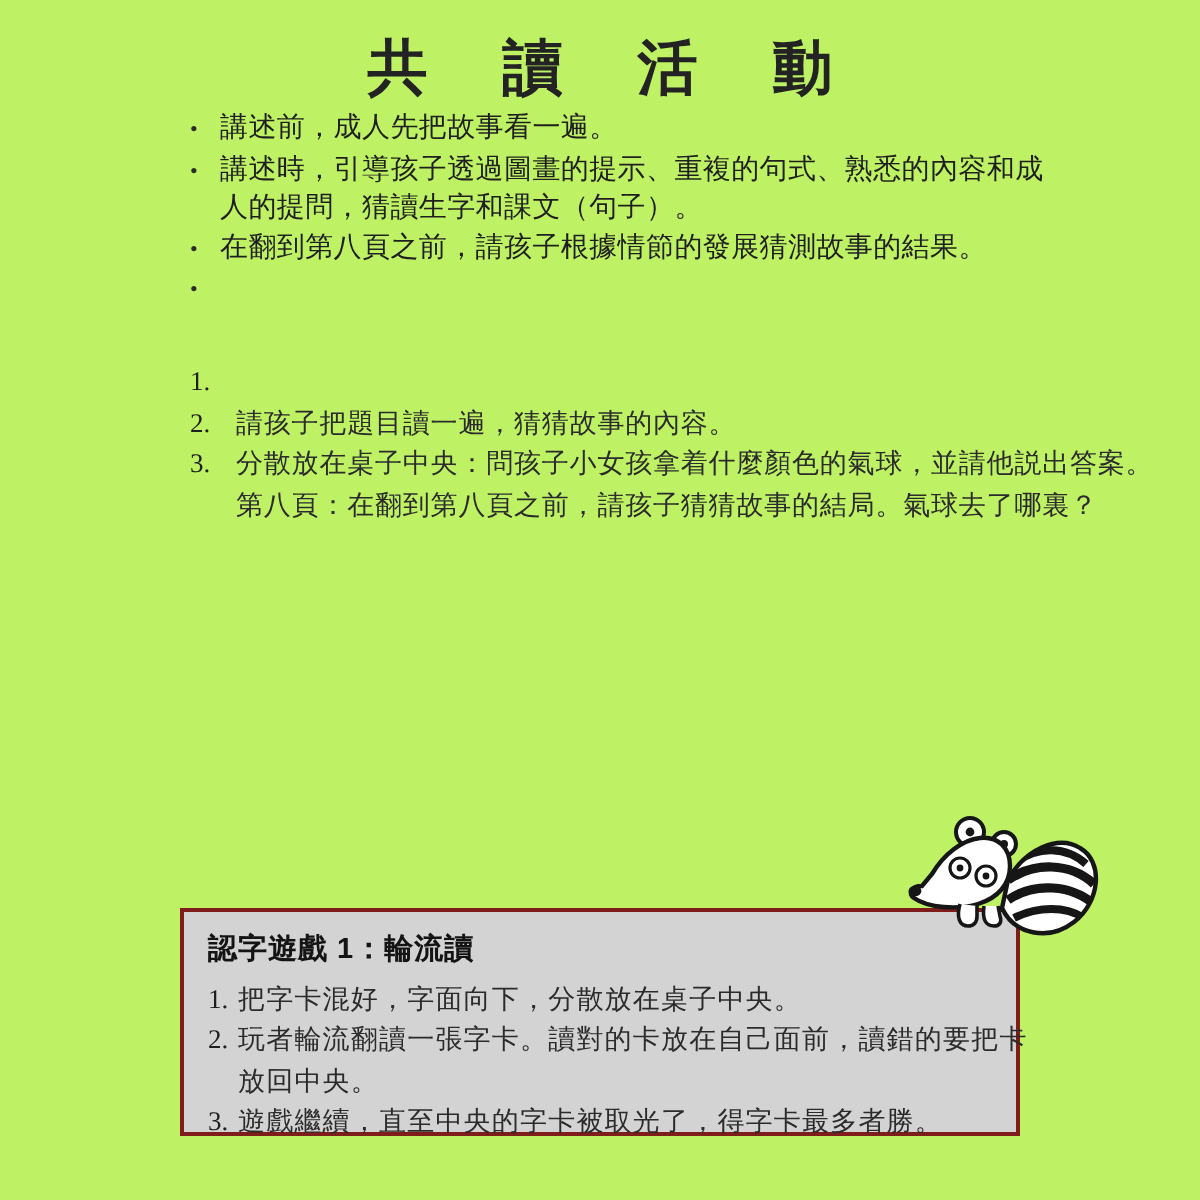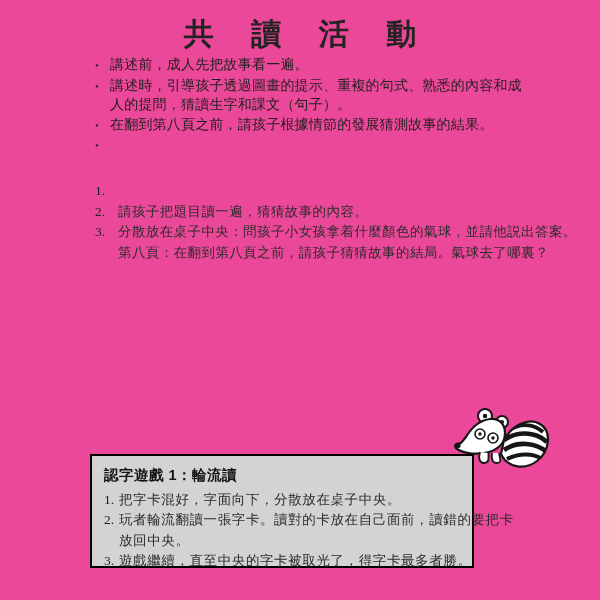--- a/index.html
+++ b/index.html
@@ -1,18 +1,18 @@
 <!DOCTYPE html>
 <html><head>
 <meta charset="utf-8">
 <style>
   html,body{margin:0;padding:0;}
   body{width:600px;height:600px;background:#fdfdfd;overflow:hidden;
        font-family:"Liberation Serif","DejaVu Serif",serif;color:#1f1f1f;}
-  .page{position:relative;width:600px;height:600px;background:#ec4899;}
+  .page{position:relative;width:600px;height:600px;background:#bef264;}
 
   .title{position:absolute;top:14px;left:0;width:600px;margin:0;
          text-align:center;font-size:30px;font-weight:bold;
          letter-spacing:15px;text-indent:15px;color:#232323;}
 
   
   .bullets{position:absolute;left:95px;top:55px;}
   .b-item{display:flex;align-items:flex-start;}
   .b-dot{width:15px;flex:0 0 15px;font-size:11px;line-height:19.6px;
          padding-top:1px;color:#2a2a2a;}
@@ -21,22 +21,22 @@
 
   
   .questions{position:absolute;left:95px;top:181px;}
   .q-item{display:flex;align-items:flex-start;}
   .q-num{width:23px;flex:0 0 23px;font-size:13.5px;line-height:20.7px;}
   .q-lines{flex:1;}
   .questions .line{white-space:nowrap;font-size:13.5px;line-height:20.7px;
                    letter-spacing:0.4px;color:#2b2b2b;}
 
   
-  .game-box{position:absolute;left:90px;top:454px;width:384px;height:114px;
-            box-sizing:border-box;background:#d3d3d3;border:2px solid #000000;
+  .game-box{position:absolute;left:90px;top:454px;width:420px;height:114px;
+            box-sizing:border-box;background:#d3d3d3;border:2px solid #7f1d1d;
             padding:11px 0 0 12px;}
   .gb-title{font-family:"Liberation Sans","DejaVu Sans",sans-serif;
             font-weight:bold;font-size:14.5px;line-height:16px;
             margin:0 0 7px 0;color:#141414;letter-spacing:0.5px;}
   .gb-step{display:flex;align-items:flex-start;}
   .gb-num{width:15px;flex:0 0 15px;font-size:13.5px;line-height:20.4px;}
   .gb-lines{flex:1;}
   .game-box .line{white-space:nowrap;font-size:13.5px;line-height:20.4px;
                   letter-spacing:0.6px;color:#2b2b2b;}
 

